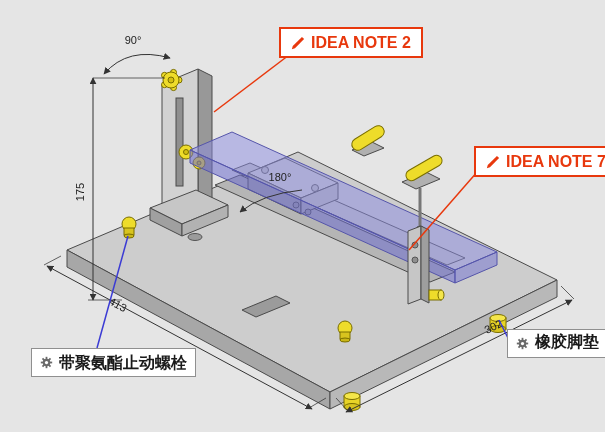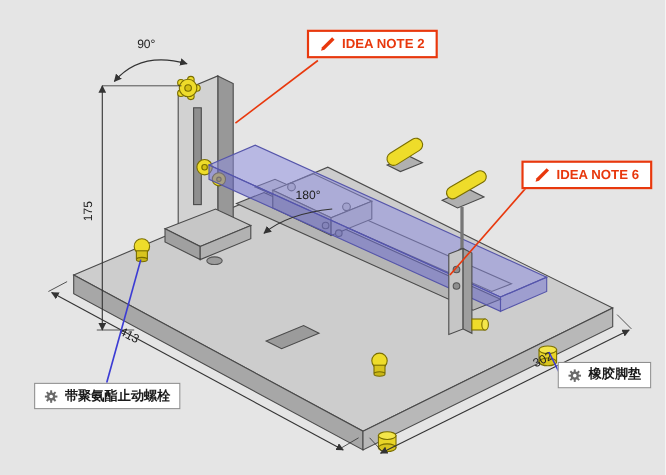--- a/index.html
+++ b/index.html
@@ -1,21 +1,21 @@
 <!DOCTYPE html>
 <html><head>
 <meta charset="utf-8">
 <style>
   *{margin:0;padding:0;box-sizing:border-box}
   html,body{background:#ffffff}
   body{font-family:"Liberation Sans",sans-serif}
   .stage{position:relative;width:605px;height:432px;background:#e5e5e5;overflow:hidden}
   .drawing{position:absolute;left:0;top:0}
   .callout{position:absolute;display:flex;align-items:center;gap:6px;background:#fff;
-           padding:4px 10px;font-size:12px;line-height:1.2;white-space:nowrap;cursor:pointer}
+           padding:4px 10px;font-size:16px;line-height:1.2;white-space:nowrap;cursor:pointer}
   .callout-red{border:2px solid #e8380d;color:#e8380d;font-weight:bold}
   .callout-gray{border:1px solid #8f8f8f;color:#1a1a1a;font-weight:bold;padding:4px 8px}
   .callout .ico{display:inline-flex;flex:0 0 auto}
   svg text{font-family:"Liberation Sans",sans-serif;font-size:11px;fill:#222}
 </style>
 </head>
 <body>
 
 <div class="stage">
 
@@ -174,21 +174,21 @@
     </span>
     <span>IDEA NOTE 2</span>
   </div>
 
   <div class="callout callout-red" style="left:474px;top:146px;">
     <span class="ico">
       <svg viewBox="0 0 16 16" width="14" height="14">
         <polygon points="1,15 4.5,14 15,3.5 12.5,1 2,11.5" fill="#e8380d"></polygon>
       </svg>
     </span>
-    <span>IDEA NOTE 6</span>
+    <span>IDEA NOTE 7</span>
   </div>
 
   <div class="callout callout-gray" style="left:16px;top:348px;margin-left:15px;">
     <span class="ico">
       <svg viewBox="0 0 16 16" width="13" height="13">
         <g fill="#6a6a6a">
           <rect x="6.9" y="1" width="2.2" height="14"></rect>
           <rect x="6.9" y="1" width="2.2" height="14" transform="rotate(45 8 8)"></rect>
           <rect x="6.9" y="1" width="2.2" height="14" transform="rotate(90 8 8)"></rect>
           <rect x="6.9" y="1" width="2.2" height="14" transform="rotate(135 8 8)"></rect>

